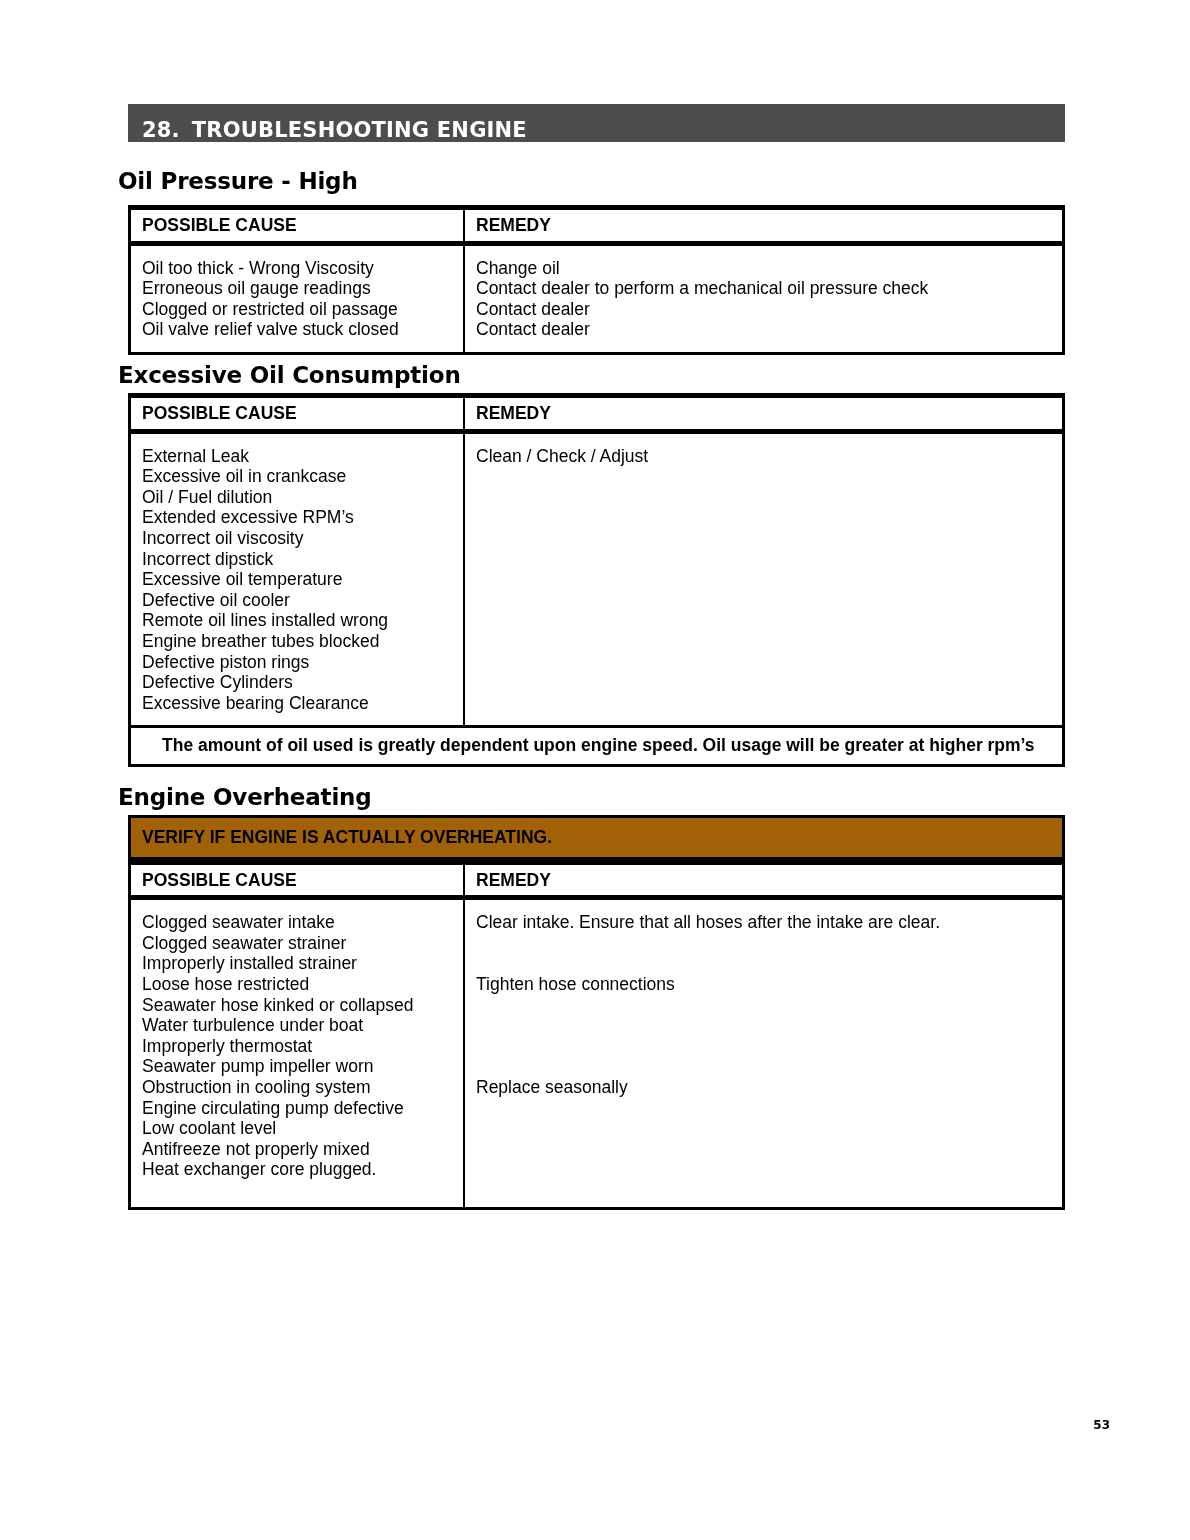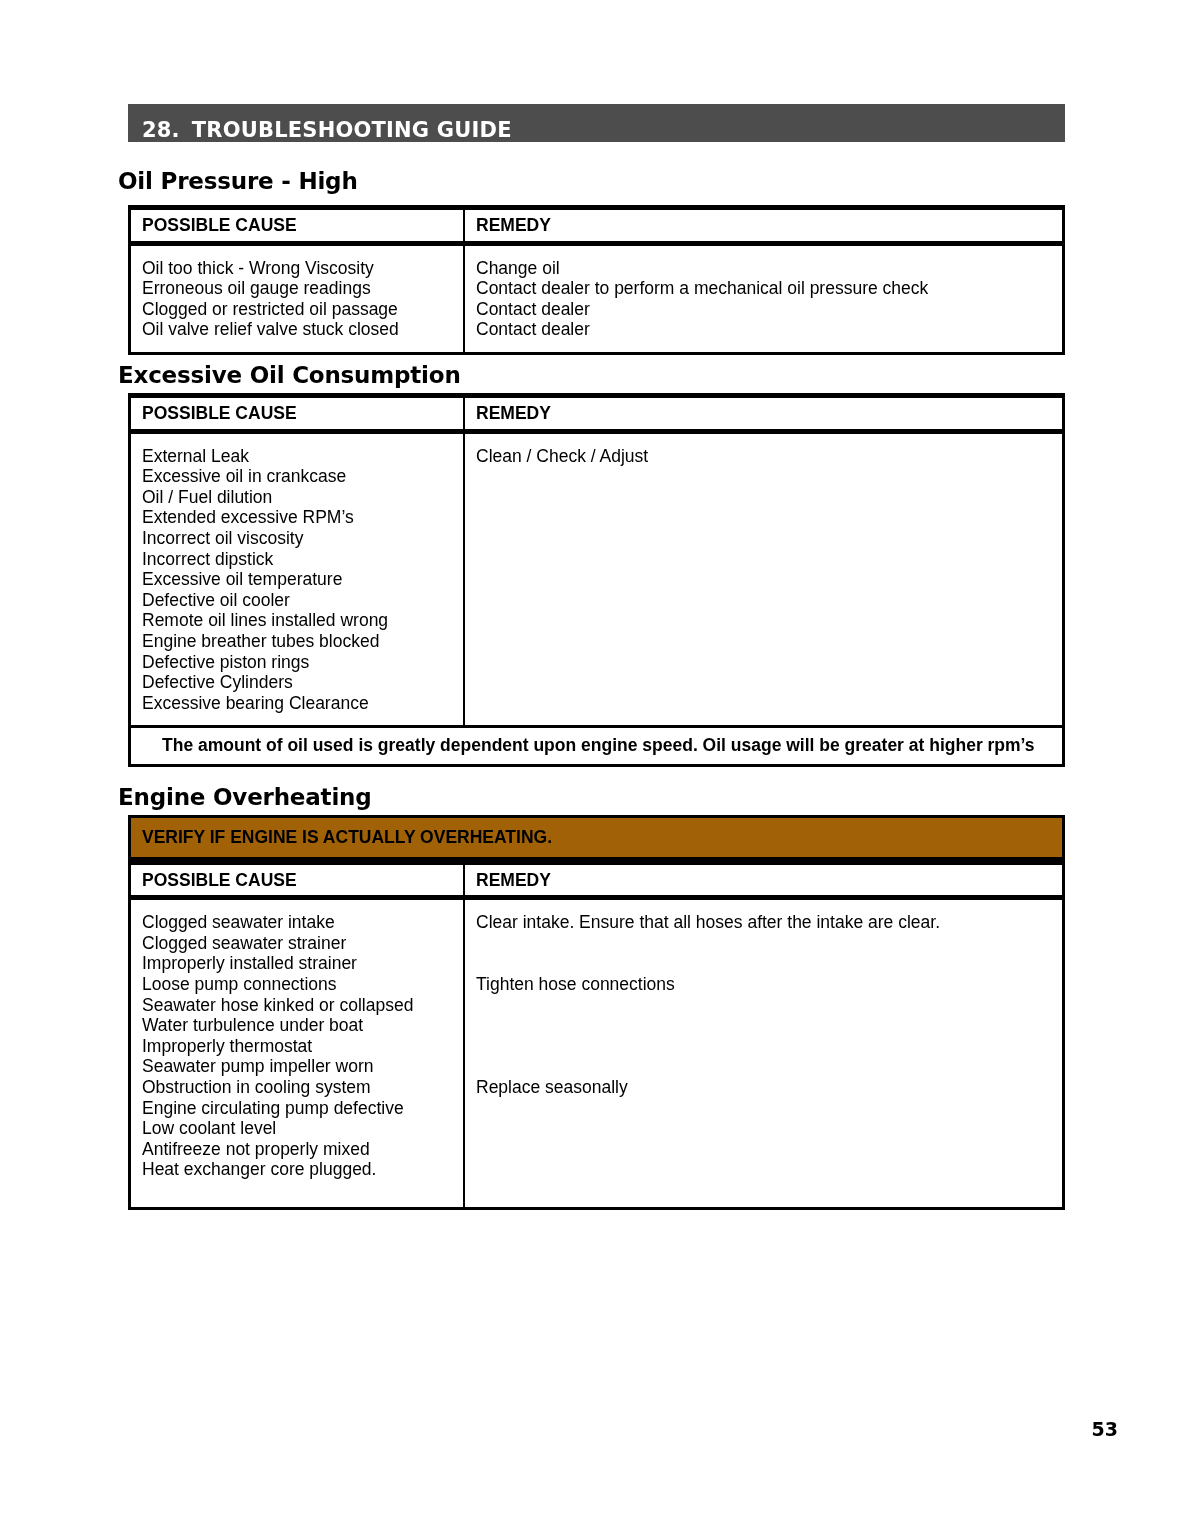--- a/index.html
+++ b/index.html
@@ -139,35 +139,35 @@
   .causes p, .remedies p {
     margin: 0;
     padding: 0;
     white-space: pre-wrap;
   }
   .spacer-line { height: 20.6px; }
 
   
   .page-number {
     position: absolute;
-    right: 72px;
+    right: 80px;
     top: 1418px;
-    font-size: 19px;
+    font-size: 12px;
     font-weight: bold;
     font-family: "DejaVu Sans", sans-serif;
   }
 </style>
 </head>
 <body>
 
 <div class="page">
 
   <div class="chapter-bar">
     <span class="num">28.</span>
-    <span class="title">TROUBLESHOOTING GUIDE</span>
+    <span class="title">TROUBLESHOOTING ENGINE</span>
   </div>
 
   <div class="section-heading" style="top:168px;">Oil Pressure - High</div>
 
   <div class="tbl" style="top:205px;">
     <div class="row head">
       <div class="cell c1">POSSIBLE CAUSE</div>
       <div class="cell c2">REMEDY</div>
     </div>
     <div class="row body">
@@ -226,21 +226,21 @@
     </div>
     <div class="row head">
       <div class="cell c1">POSSIBLE CAUSE</div>
       <div class="cell c2">REMEDY</div>
     </div>
     <div class="row body" style="min-height:310px;">
       <div class="cell c1 causes">
         <p>Clogged seawater intake</p>
         <p>Clogged seawater strainer</p>
         <p>Improperly installed strainer</p>
-        <p>Loose pump connections</p>
+        <p>Loose hose restricted</p>
         <p>Seawater hose kinked or collapsed</p>
         <p>Water turbulence under boat</p>
         <p>Improperly thermostat</p>
         <p>Seawater pump impeller worn</p>
         <p>Obstruction in cooling system</p>
         <p>Engine circulating pump defective</p>
         <p>Low coolant level</p>
         <p>Antifreeze not properly mixed</p>
         <p>Heat exchanger core plugged.</p>
       </div>

